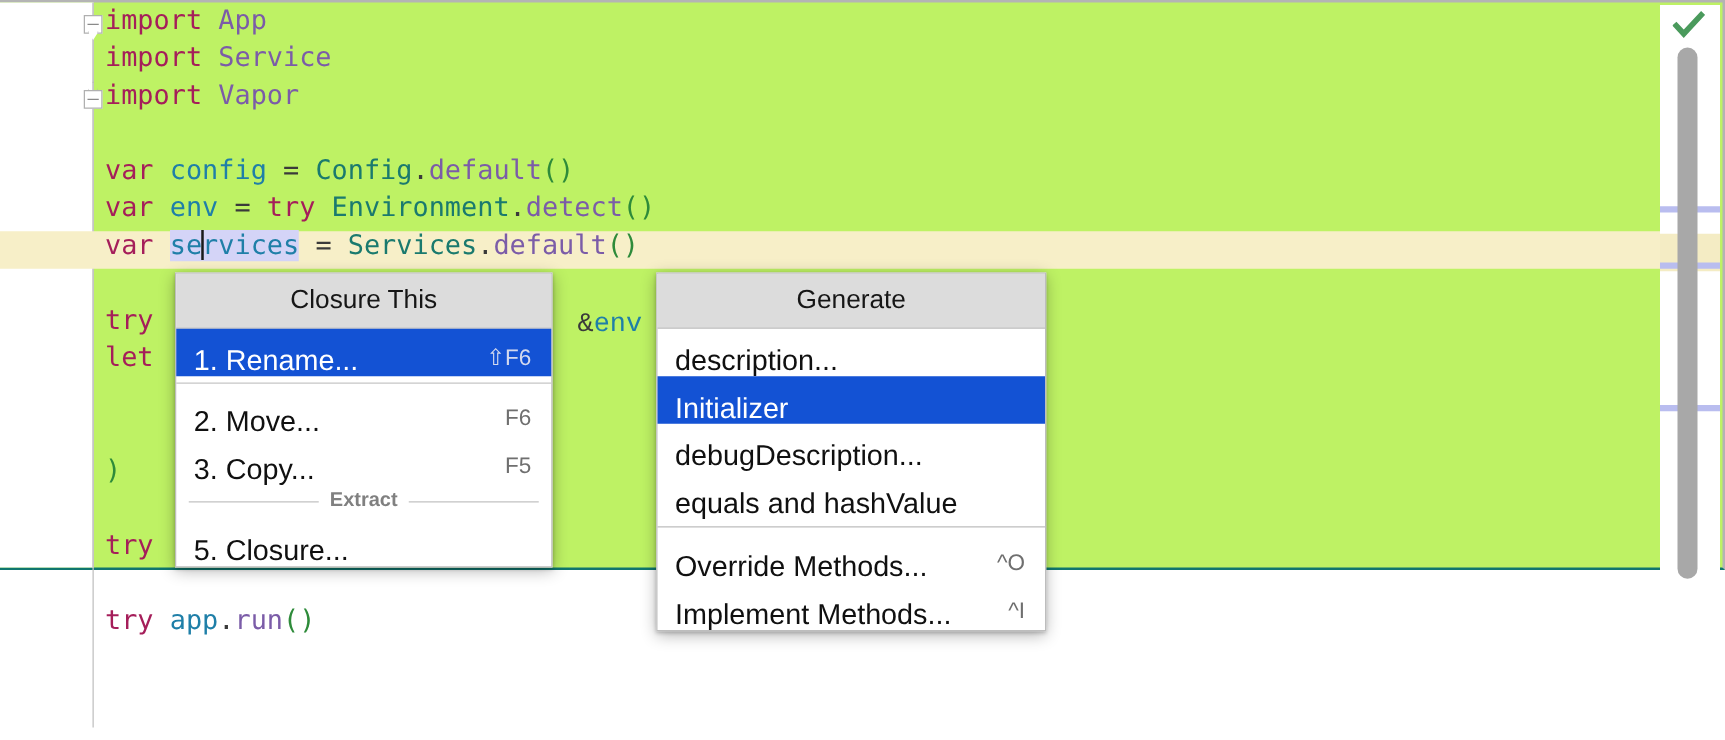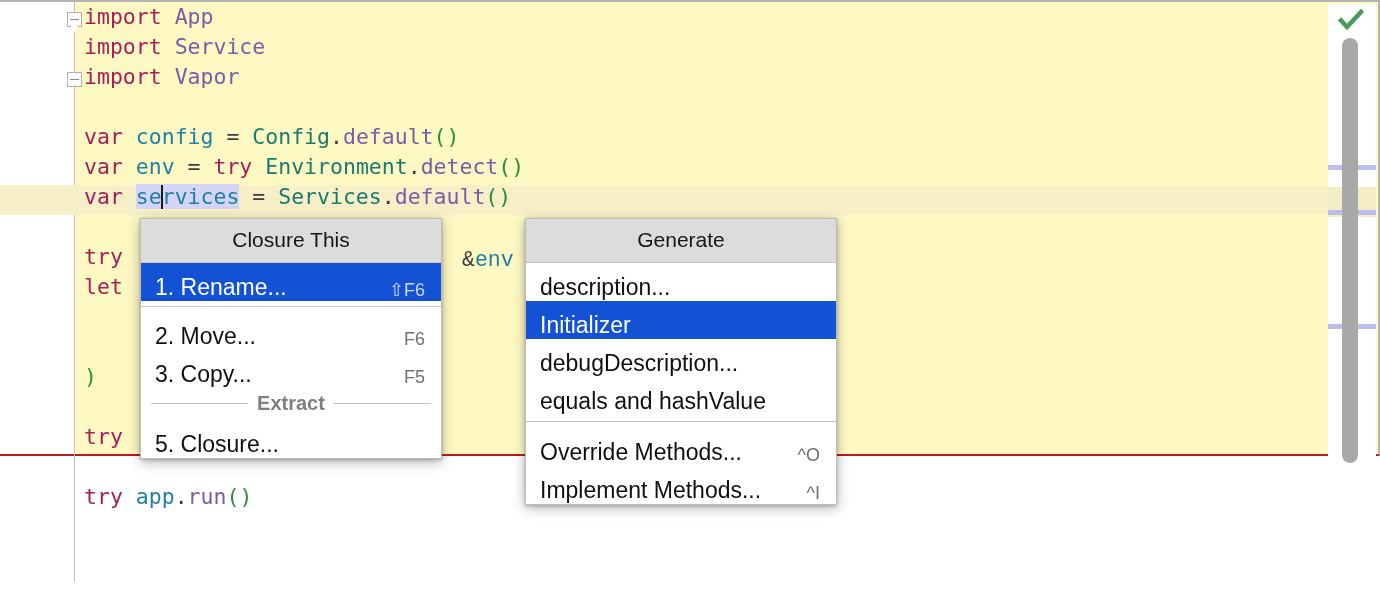--- a/index.html
+++ b/index.html
@@ -14,23 +14,23 @@
     overflow: hidden;
     background: #ffffff;
     font-family: "Liberation Sans", sans-serif;
   }
 
   
   .editor {
     position: absolute;
     left: 0; top: 0;
     width: 1380px; height: 456px;
-    background: #fef9c3;
+    background: #bef264;
     border-top: 2px solid #b4b4b4;
-    border-bottom: 2px solid #b91c1c;
+    border-bottom: 2px solid #0f766e;
     border-right: 2px solid #b4b4b4;
     box-sizing: border-box;
   }
   .gutter {
     position: absolute;
     left: 0; top: 0;
     width: 75px; height: 100%;
     background: #ffffff;
     border-right: 1px solid #c8c8c8;
     box-sizing: border-box;
@@ -161,26 +161,26 @@
   .menu-title {
     background: #dcdcdc;
     text-align: center;
     font-size: 21px;
     color: #161616;
     padding: 9px 0 10px;
     border-bottom: 1px solid #c4c4c4;
   }
   .menu-item {
     display: flex;
-    align-items: flex-end;
+    align-items: flex-start;
     justify-content: space-between;
     font-size: 23px;
     color: #101010;
     height: 38px;
-    padding: 0 16px 0 14px;
+    padding: 12px 16px 0 14px;
     box-sizing: border-box;
     white-space: nowrap;
   }
   .menu-item .shortcut {
     color: #6f6f6f;
     font-size: 18px;
     margin-left: 28px;
   }
   .menu-item.selected {
     background: #1352d4;
@@ -195,21 +195,21 @@
   .menu-sep-thick {
     height: 1px;
     background: #bdbdbd;
     margin: 6px 0 6px;
   }
   .group-label {
     display: flex;
     align-items: center;
     gap: 9px;
     padding: 4px 10px 5px;
-    font-size: 20px;
+    font-size: 16px;
     font-weight: bold;
     color: #808080;
   }
   .group-label .rule {
     flex: 1 1 auto;
     height: 1px;
     background: #c2c2c2;
   }
 
   #refactor-menu { left: 140px; top: 218px; width: 302px; }

